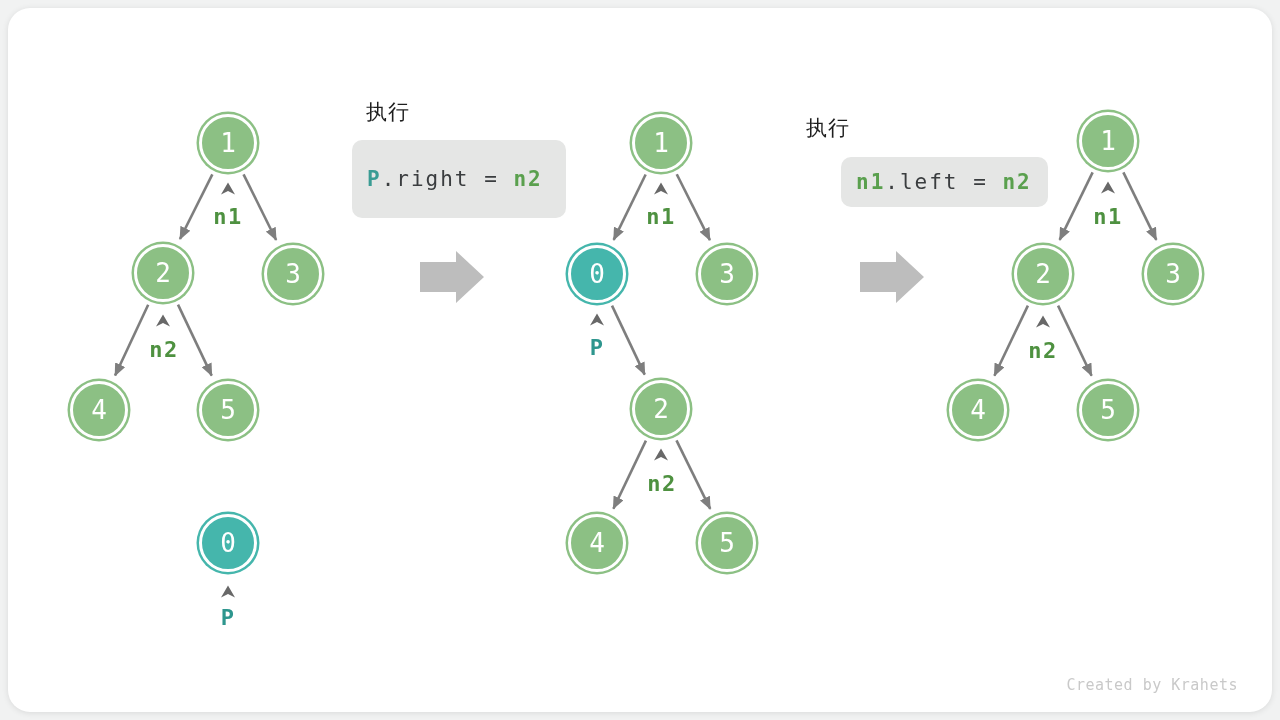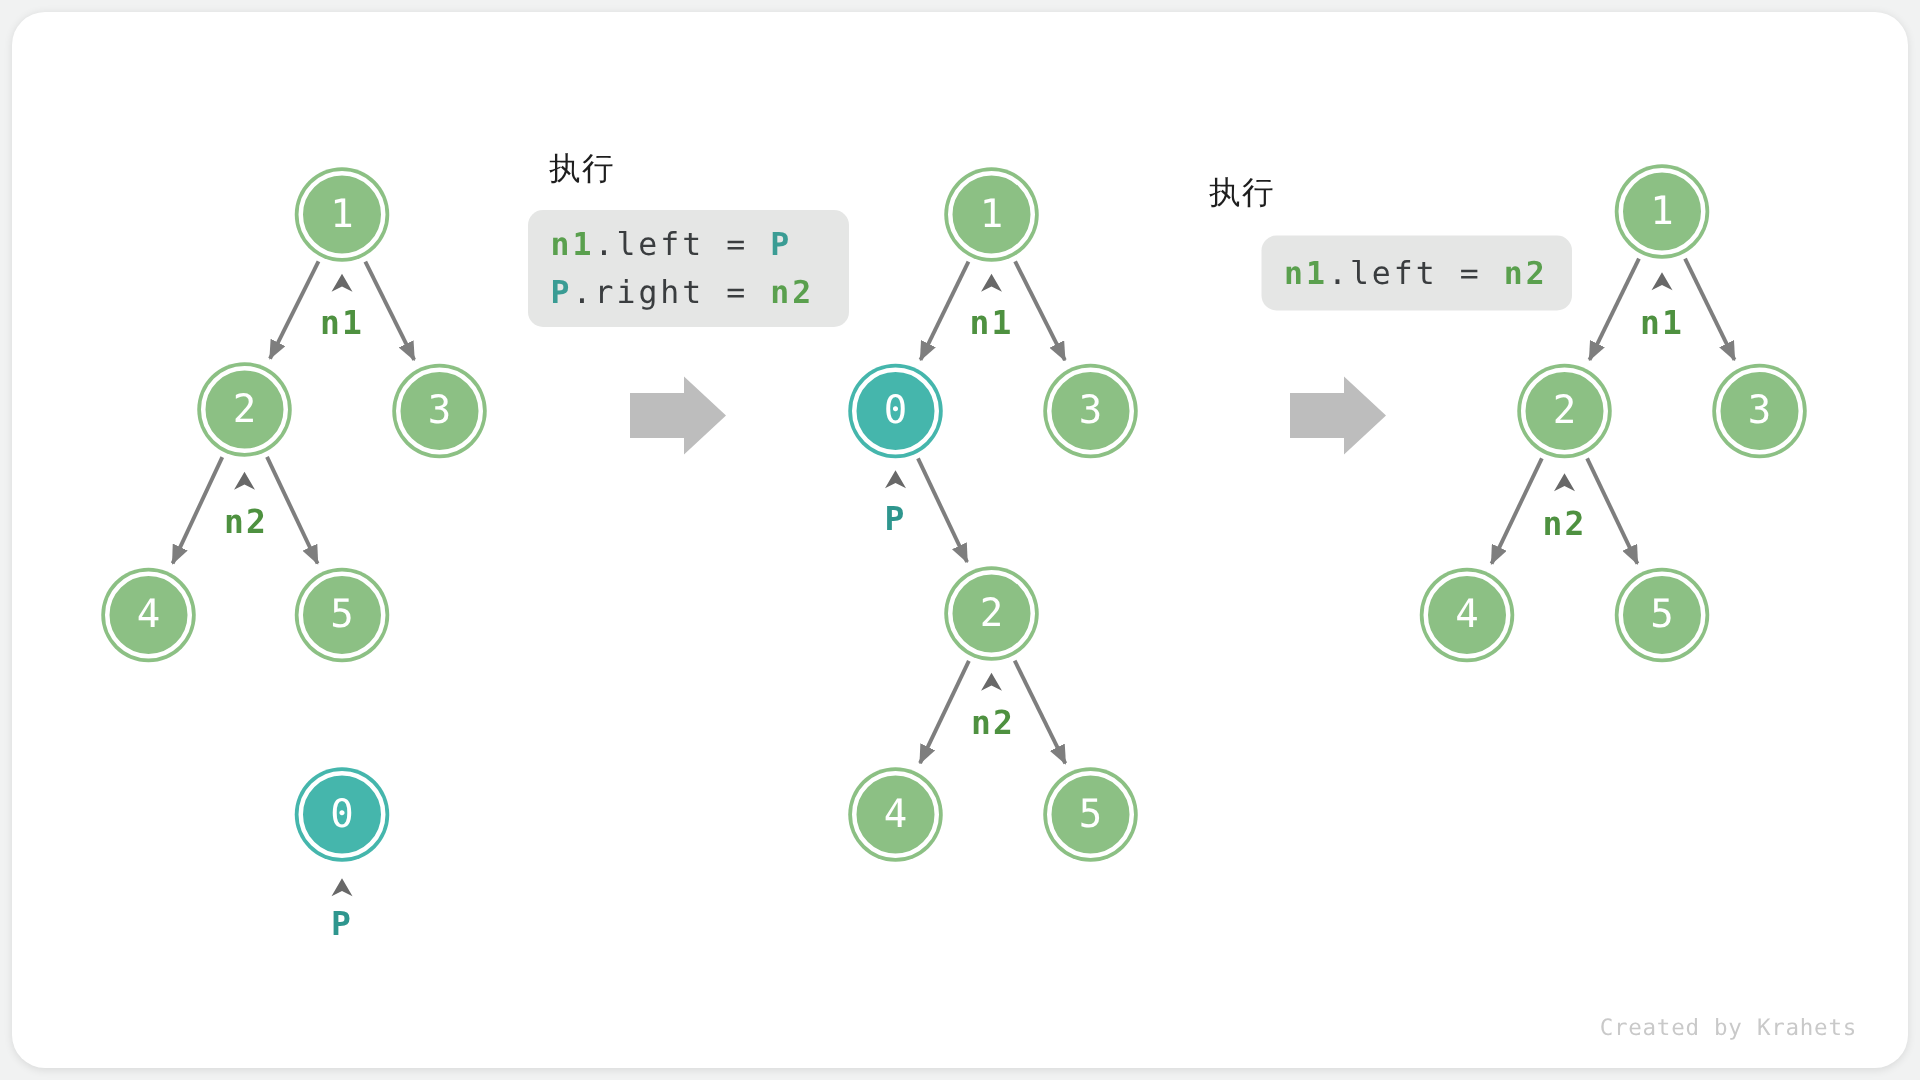--- a/index.html
+++ b/index.html
@@ -106,20 +106,19 @@
     <div class="node" style="left: 698px; top: 514px; background: rgb(140, 192, 132); box-shadow: rgb(140, 192, 132) 0px 0px 0px 2.5px;">5</div>
     <div class="ptr-label" style="left: 1108px; top: 216px; color: rgb(78, 145, 64);">n1</div>
     <div class="ptr-label" style="left: 1043px; top: 350px; color: rgb(78, 145, 64);">n2</div>
     <div class="node" style="left: 1079px; top: 112px; background: rgb(140, 192, 132); box-shadow: rgb(140, 192, 132) 0px 0px 0px 2.5px;">1</div>
     <div class="node" style="left: 1014px; top: 245px; background: rgb(140, 192, 132); box-shadow: rgb(140, 192, 132) 0px 0px 0px 2.5px;">2</div>
     <div class="node" style="left: 1144px; top: 245px; background: rgb(140, 192, 132); box-shadow: rgb(140, 192, 132) 0px 0px 0px 2.5px;">3</div>
     <div class="node" style="left: 949px; top: 381px; background: rgb(140, 192, 132); box-shadow: rgb(140, 192, 132) 0px 0px 0px 2.5px;">4</div>
     <div class="node" style="left: 1079px; top: 381px; background: rgb(140, 192, 132); box-shadow: rgb(140, 192, 132) 0px 0px 0px 2.5px;">5</div>
     <div class="exec-header" style="left: 366px; top: 98px; color: rgb(30, 30, 30);">执行</div>
     <div class="code-block" style="left: 352px; top: 140px; width: 214px; height: 78px; background: rgb(229, 230, 229);">
-      <div class="code-line"><b style="color: rgb(90, 160, 78);">n1</b><span style="color: rgb(58, 61, 63);">.left = </span><b style="color: rgb(58, 156, 148);">P</b></div>
       <div class="code-line"><b style="color: rgb(58, 156, 148);">P</b><span style="color: rgb(58, 61, 63);">.right = </span><b style="color: rgb(90, 160, 78);">n2</b></div>
     </div>
     <div class="exec-header" style="left: 806px; top: 114px; color: rgb(30, 30, 30);">执行</div>
     <div class="code-block" style="left: 793px; top: 157px; width: 207px; height: 50px; background: rgb(229, 230, 229); margin-left: 48px;">
       <div class="code-line"><b style="color: rgb(90, 160, 78);">n1</b><span style="color: rgb(58, 61, 63);">.left = </span><b style="color: rgb(90, 160, 78);">n2</b></div>
     </div>
   </div>
 
 </body></html>

